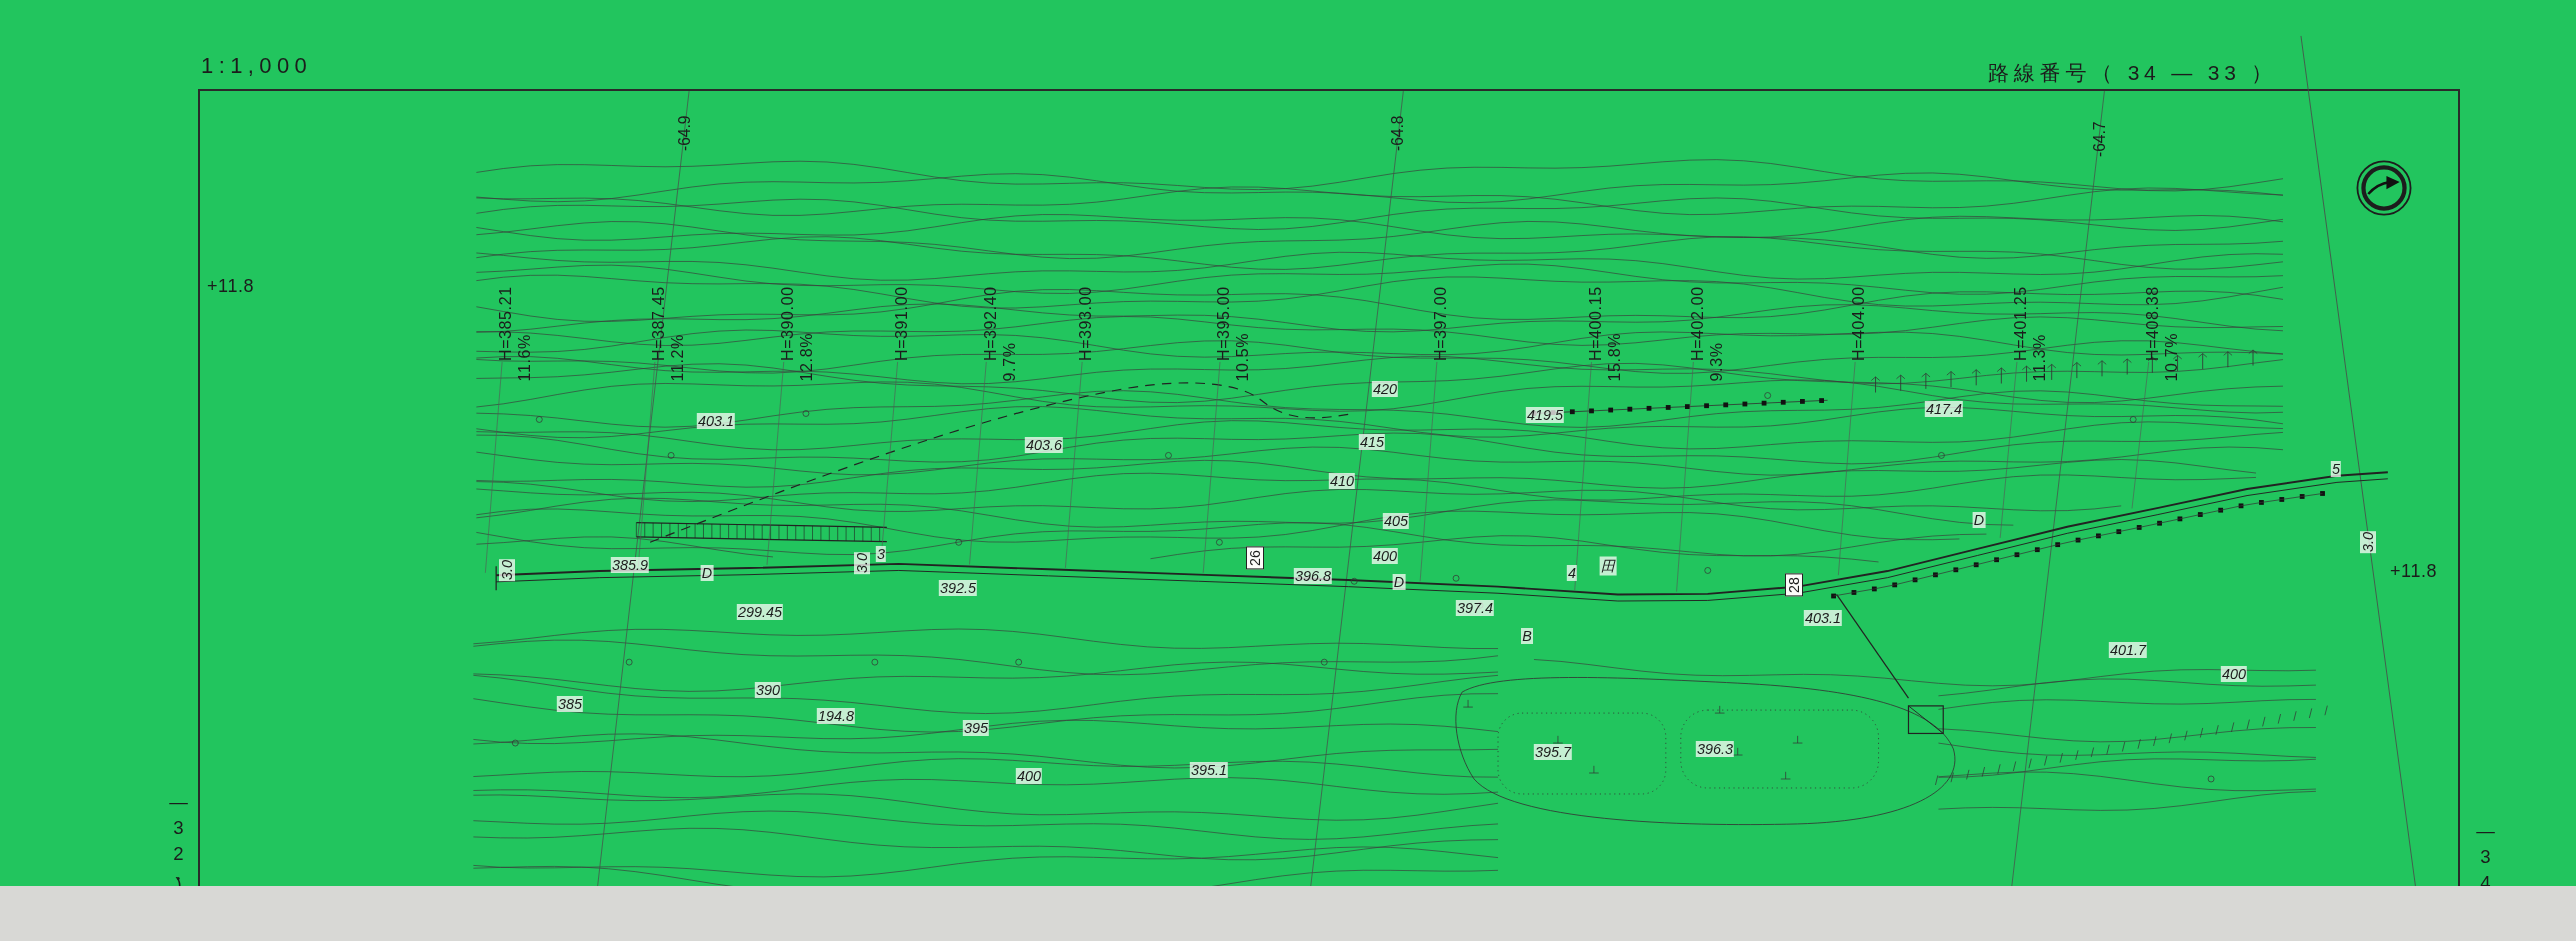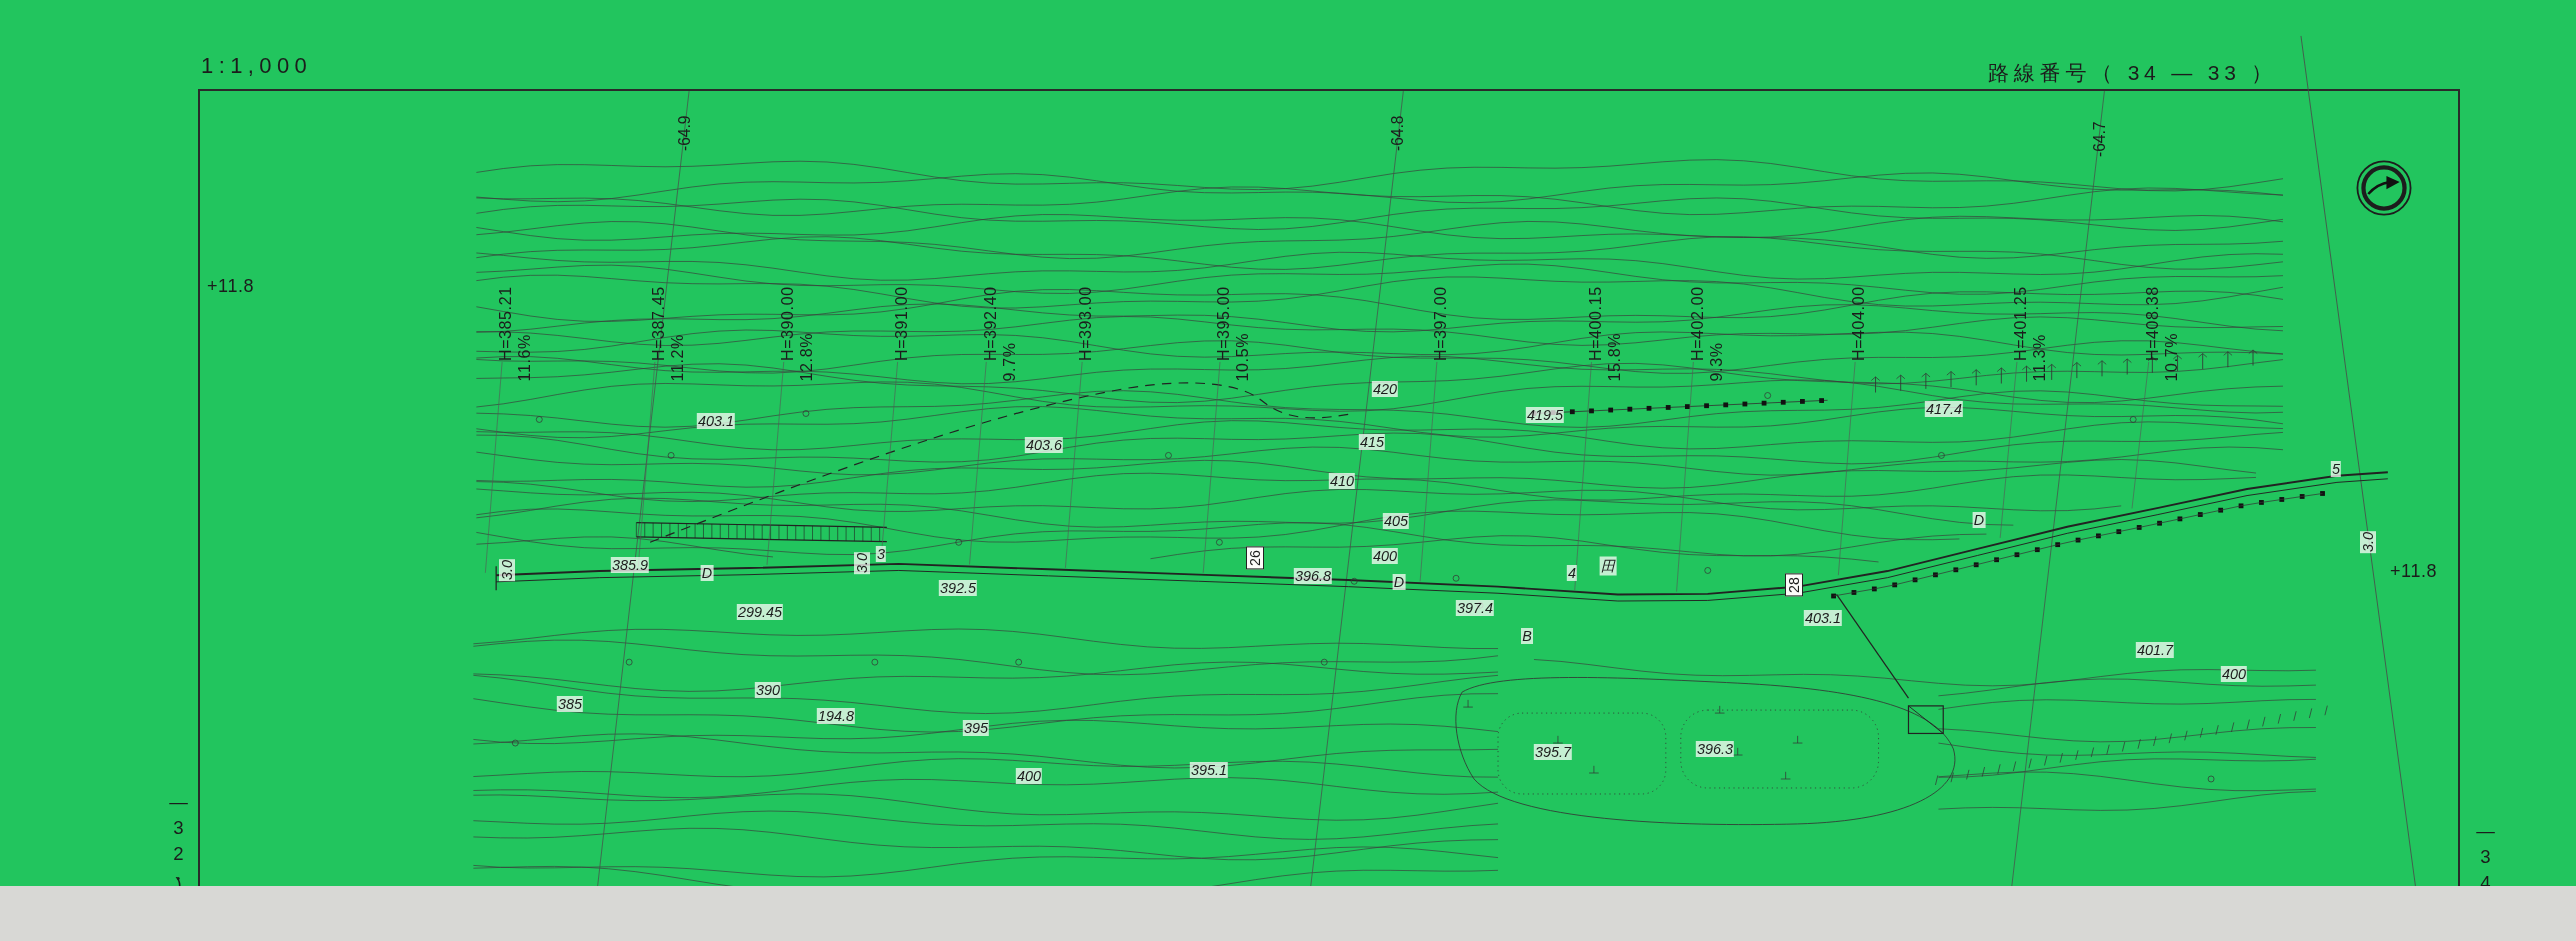--- a/index.html
+++ b/index.html
@@ -384,21 +384,21 @@
       <span class="maplab" style="left: 1396px; top: 521px;">405</span>
       <span class="maplab" style="left: 1385px; top: 556px;">400</span>
       <span class="maplab" style="left: 1545px; top: 415px; text-align: right;">419.5</span>
       <span class="maplab" style="left: 1944px; top: 409px;">417.4</span>
       <span class="maplab" style="left: 630px; top: 565px;">385.9</span>
       <span class="maplab" style="left: 958px; top: 588px;">392.5</span>
       <span class="maplab" style="left: 1313px; top: 576px;">396.8</span>
       <span class="maplab" style="left: 760px; top: 612px;">299.45</span>
       <span class="maplab" style="left: 1475px; top: 608px;">397.4</span>
       <span class="maplab" style="left: 1823px; top: 618px;">403.1</span>
-      <span class="maplab" style="left: 2128px; top: 650px; margin-left: 27px;">401.7</span>
+      <span class="maplab" style="left: 2128px; top: 650px;">401.7</span>
       <span class="maplab" style="left: 2234px; top: 674px;">400</span>
       <span class="maplab" style="left: 570px; top: 704px;">385</span>
       <span class="maplab" style="left: 768px; top: 690px;">390</span>
       <span class="maplab" style="left: 836px; top: 716px;">194.8</span>
       <span class="maplab" style="left: 976px; top: 728px;">395</span>
       <span class="maplab" style="left: 1029px; top: 776px;">400</span>
       <span class="maplab" style="left: 1209px; top: 770px;">395.1</span>
       <span class="maplab" style="left: 1553px; top: 752px;">395.7</span>
       <span class="maplab" style="left: 1715px; top: 749px;">396.3</span>
       <span class="maplab rot" style="left: 507px; top: 570px;">3.0</span>

